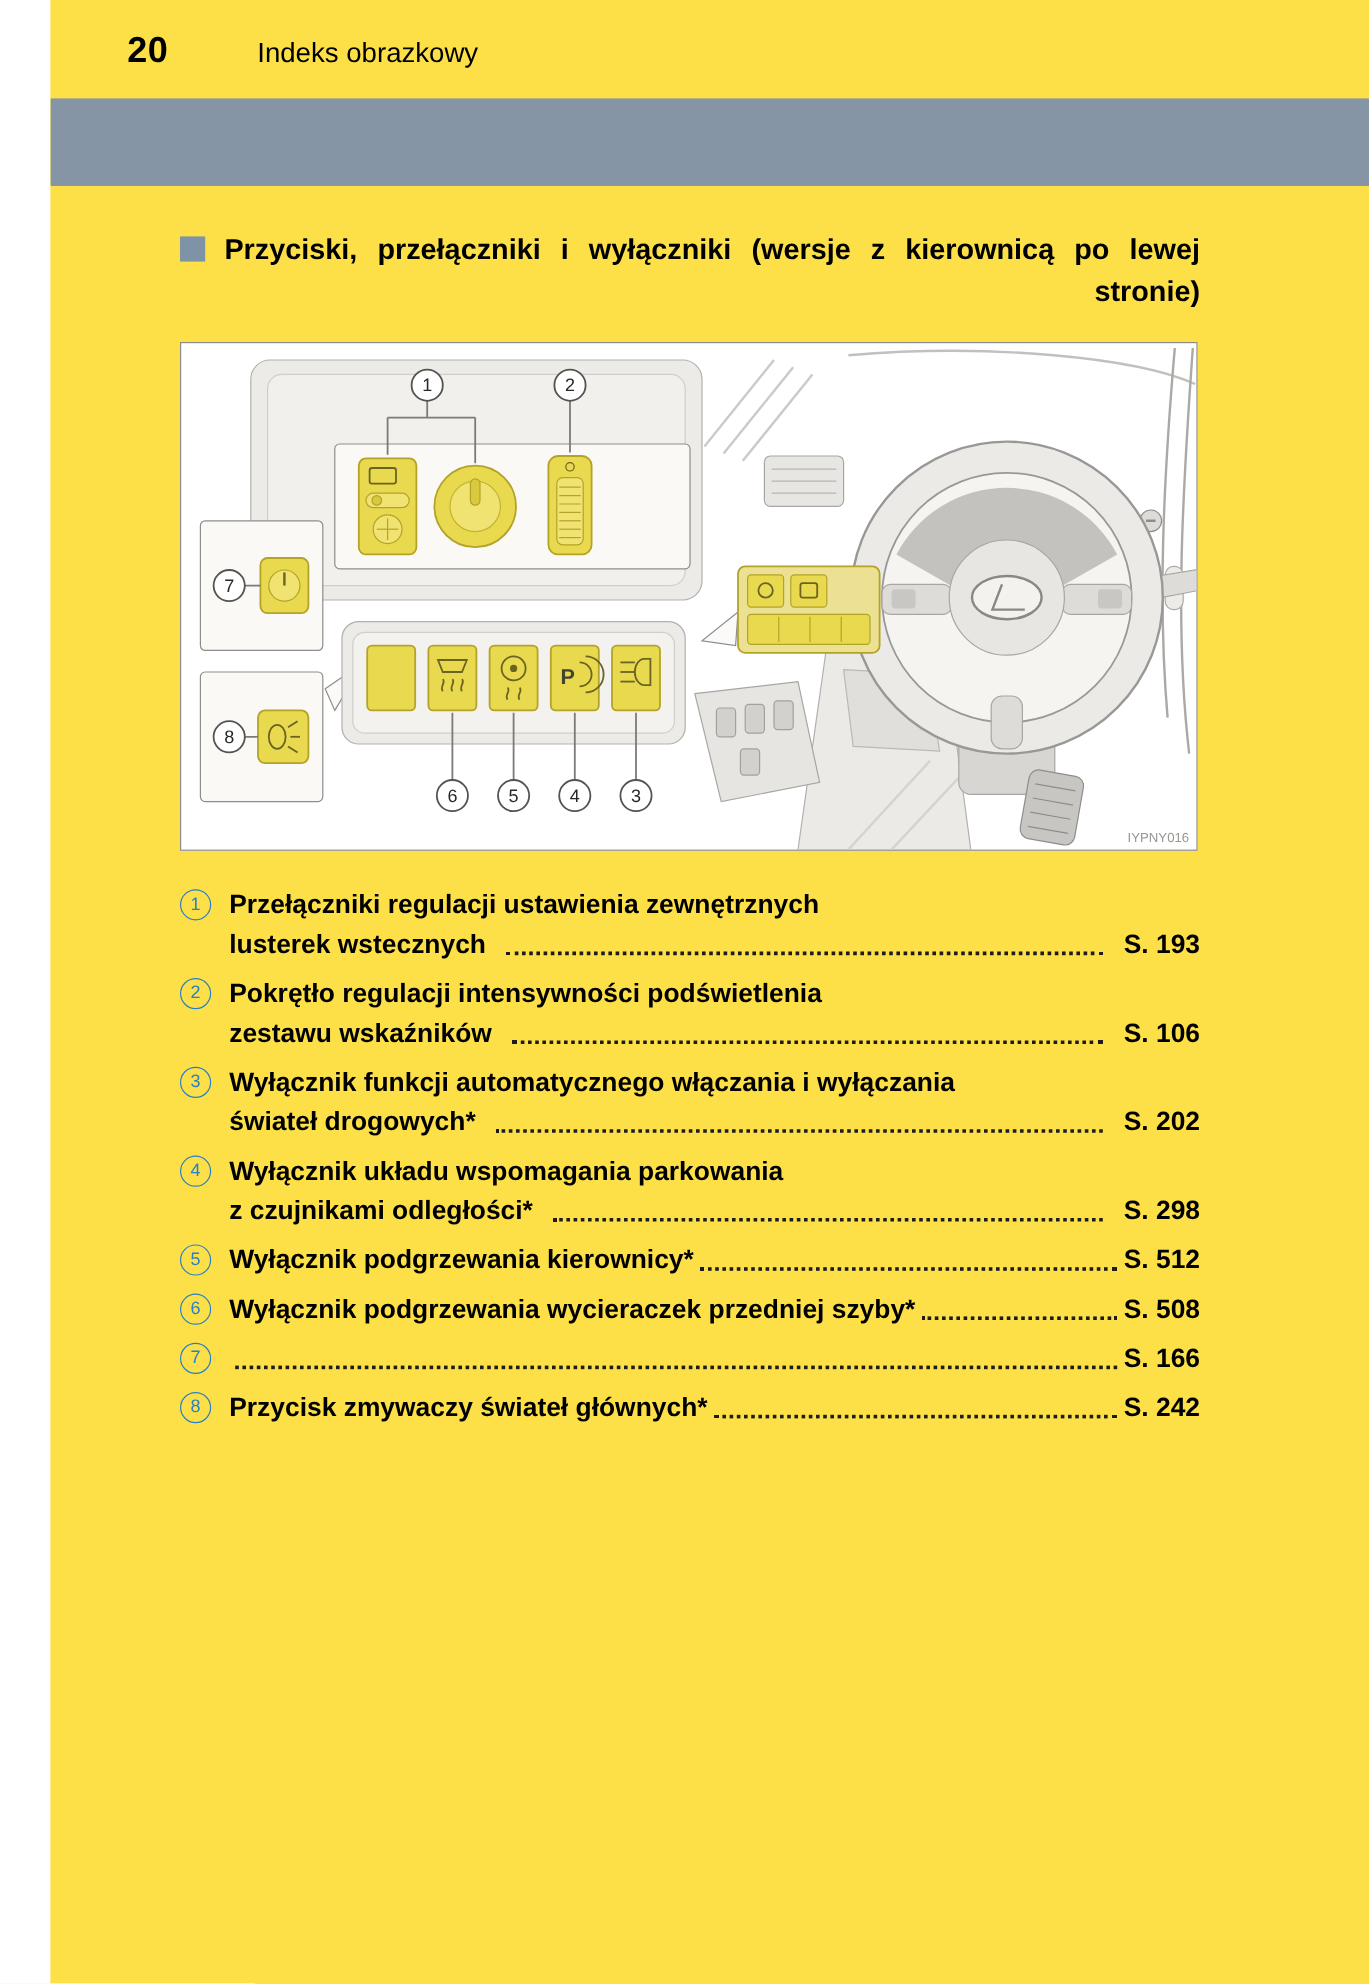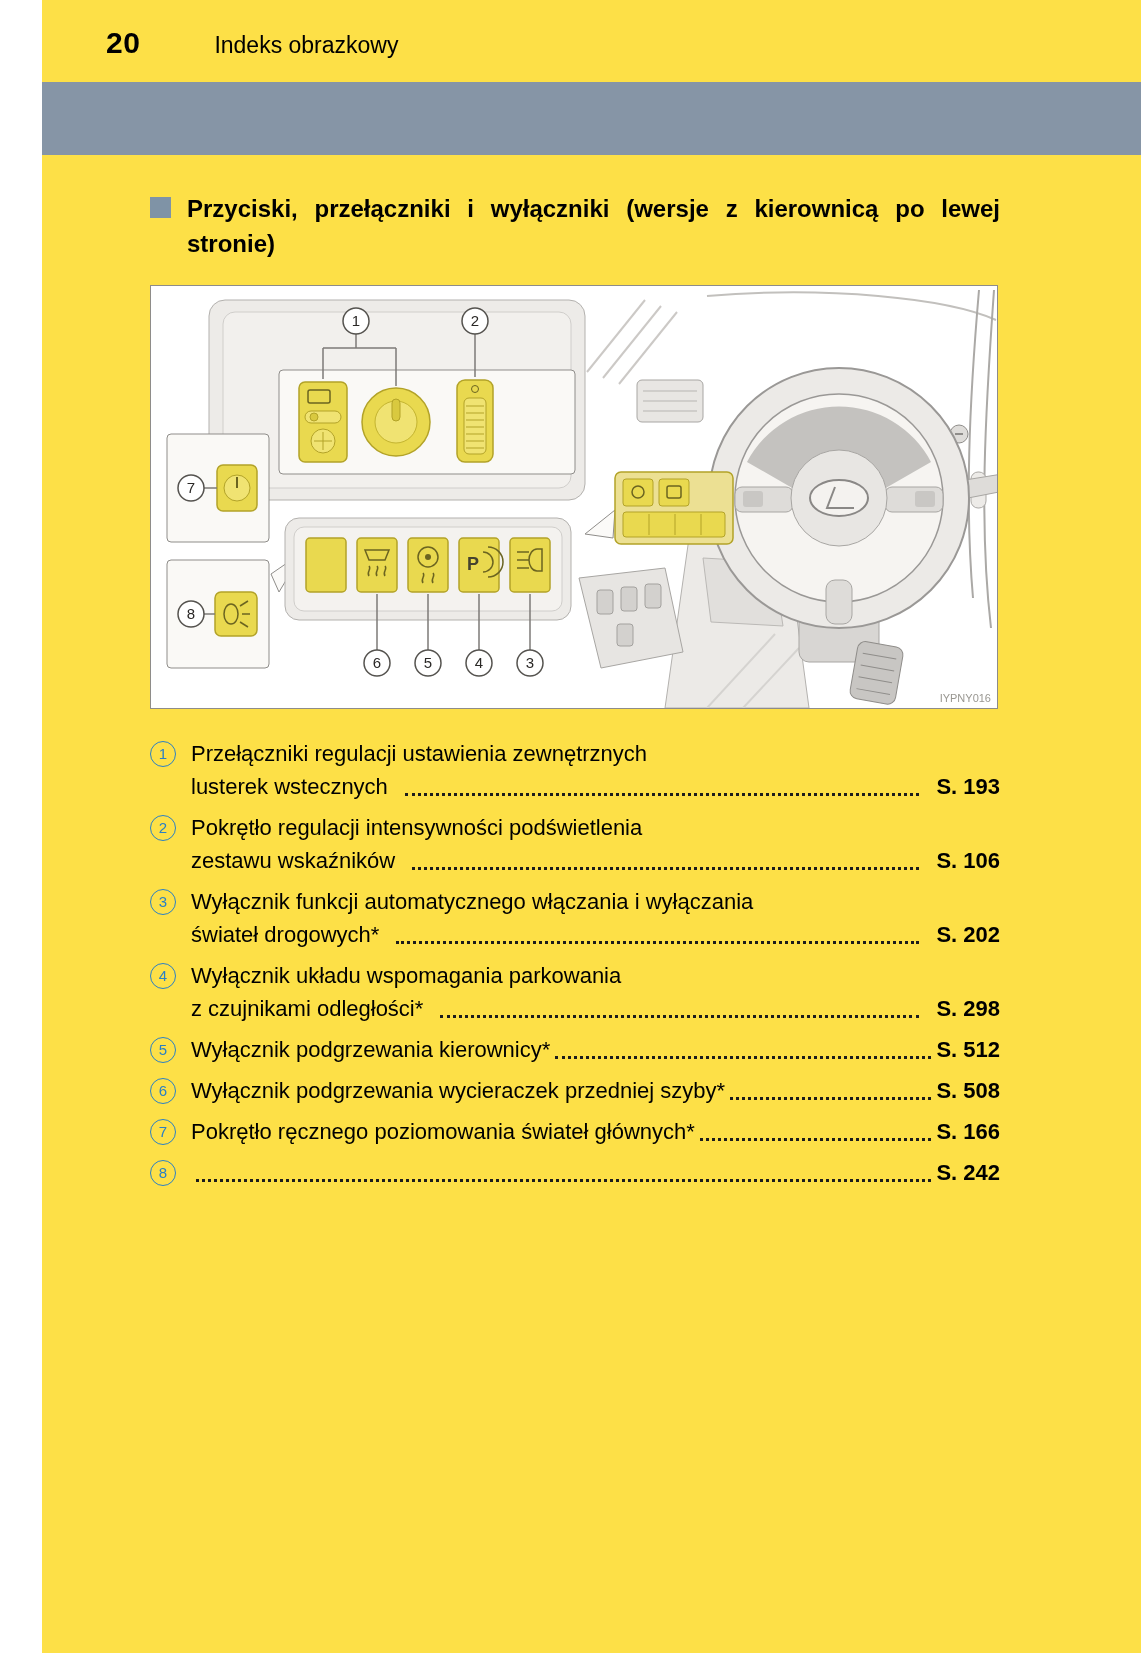--- a/index.html
+++ b/index.html
@@ -25,21 +25,21 @@
     margin:36px 0 0 108px;
     width:813px;
     padding-left:37px;
     font-size:24px; font-weight:bold; line-height:35px;
   }
   .heading .bullet {
     position:absolute; left:0; top:6px;
     width:21px; height:21px; background:#7f93a6;
   }
   .h-line1 { text-align:justify; text-align-last:justify; }
-  .h-line2 { text-align:left; }
+  .h-line2 { text-align:right; }
 
   
   .figure {
     margin:24px 0 0 108px;
     width:846px; height:422px;
     border:1px solid #8e8c89;
     background:#fff;
   }
   .figure svg { display:block; font-family:"Liberation Sans", sans-serif; }
 
@@ -48,21 +48,21 @@
   .item { margin-bottom:8px; }
   .row { display:flex; align-items:center; min-height:33px; }
   .row.cont { padding-left:41px;gap:12px; }
   .num {
     flex:0 0 auto; box-sizing:border-box;
     width:26px; height:26px; margin-right:15px;
     border:1.5px solid #2b80c4; border-radius:50%;
     color:#2b80c4; font-size:15px;
     display:flex; align-items:center; justify-content:center;
   }
-  .txt { font-size:22px; font-weight:normal; white-space:nowrap; }
+  .txt { font-size:22px; font-weight:bold; white-space:nowrap; }
   .leader {
     flex:1 1 auto; min-width:12px;
     border-bottom:3px dotted #1c1c1c;
     margin:0 5px 7px 5px;
     align-self:flex-end;
   }
   .pref { font-size:22px; font-weight:bold; white-space:nowrap;text-align:center; }
 </style>
 </head>
 <body>
@@ -374,28 +374,28 @@
         <span class="num">6</span>
         <span class="txt">Wyłącznik podgrzewania wycieraczek przedniej szyby*</span>
         <span class="leader"></span>
         <span class="pref">S. 508</span>
       </div>
     </div>
 
     <div class="item">
       <div class="row">
         <span class="num">7</span>
-        <span class="txt">Pokrętło ręcznego poziomowania świateł głównych*</span>
         <span class="leader"></span>
         <span class="pref">S. 166</span>
       </div>
     </div>
 
     <div class="item">
       <div class="row">
         <span class="num">8</span>
+        <span class="txt">Przycisk zmywaczy świateł głównych*</span>
         <span class="leader"></span>
         <span class="pref">S. 242</span>
       </div>
     </div>
 
   </div>
 </div>
 
 </body></html>

